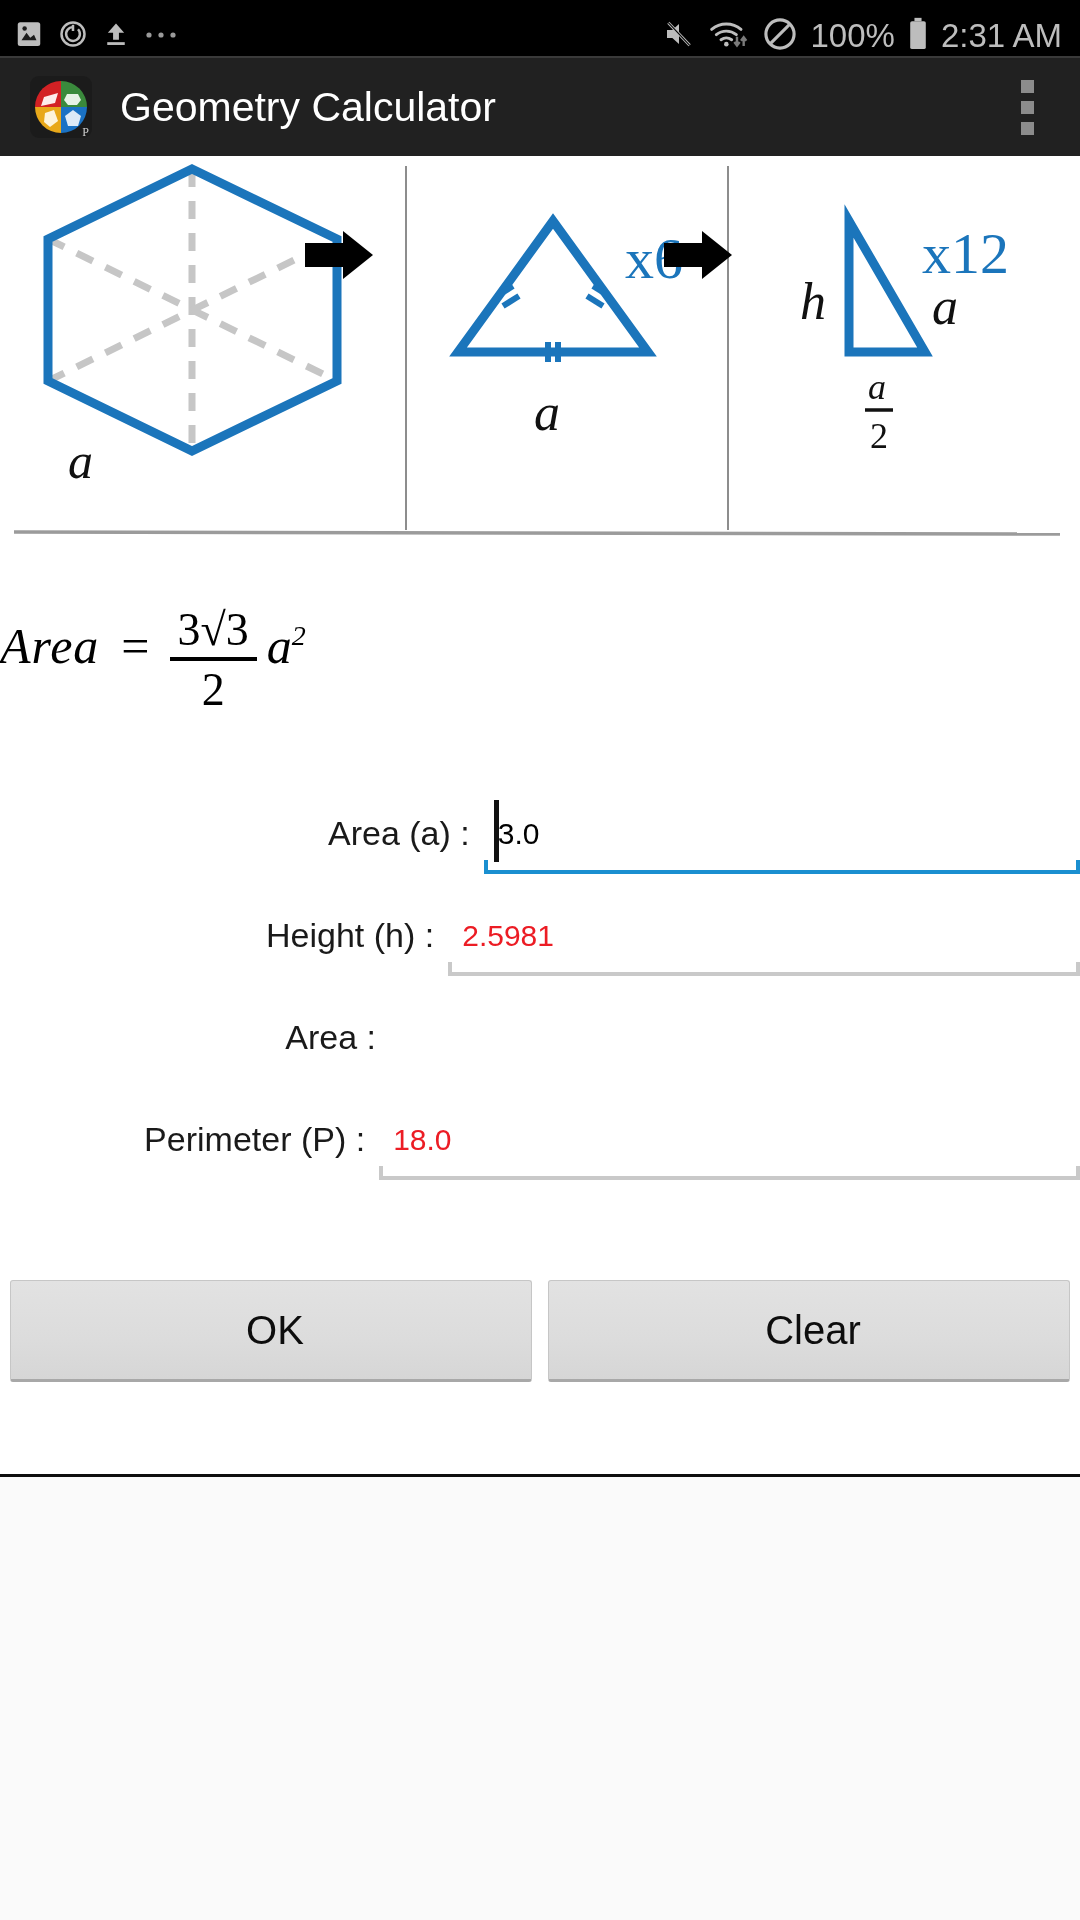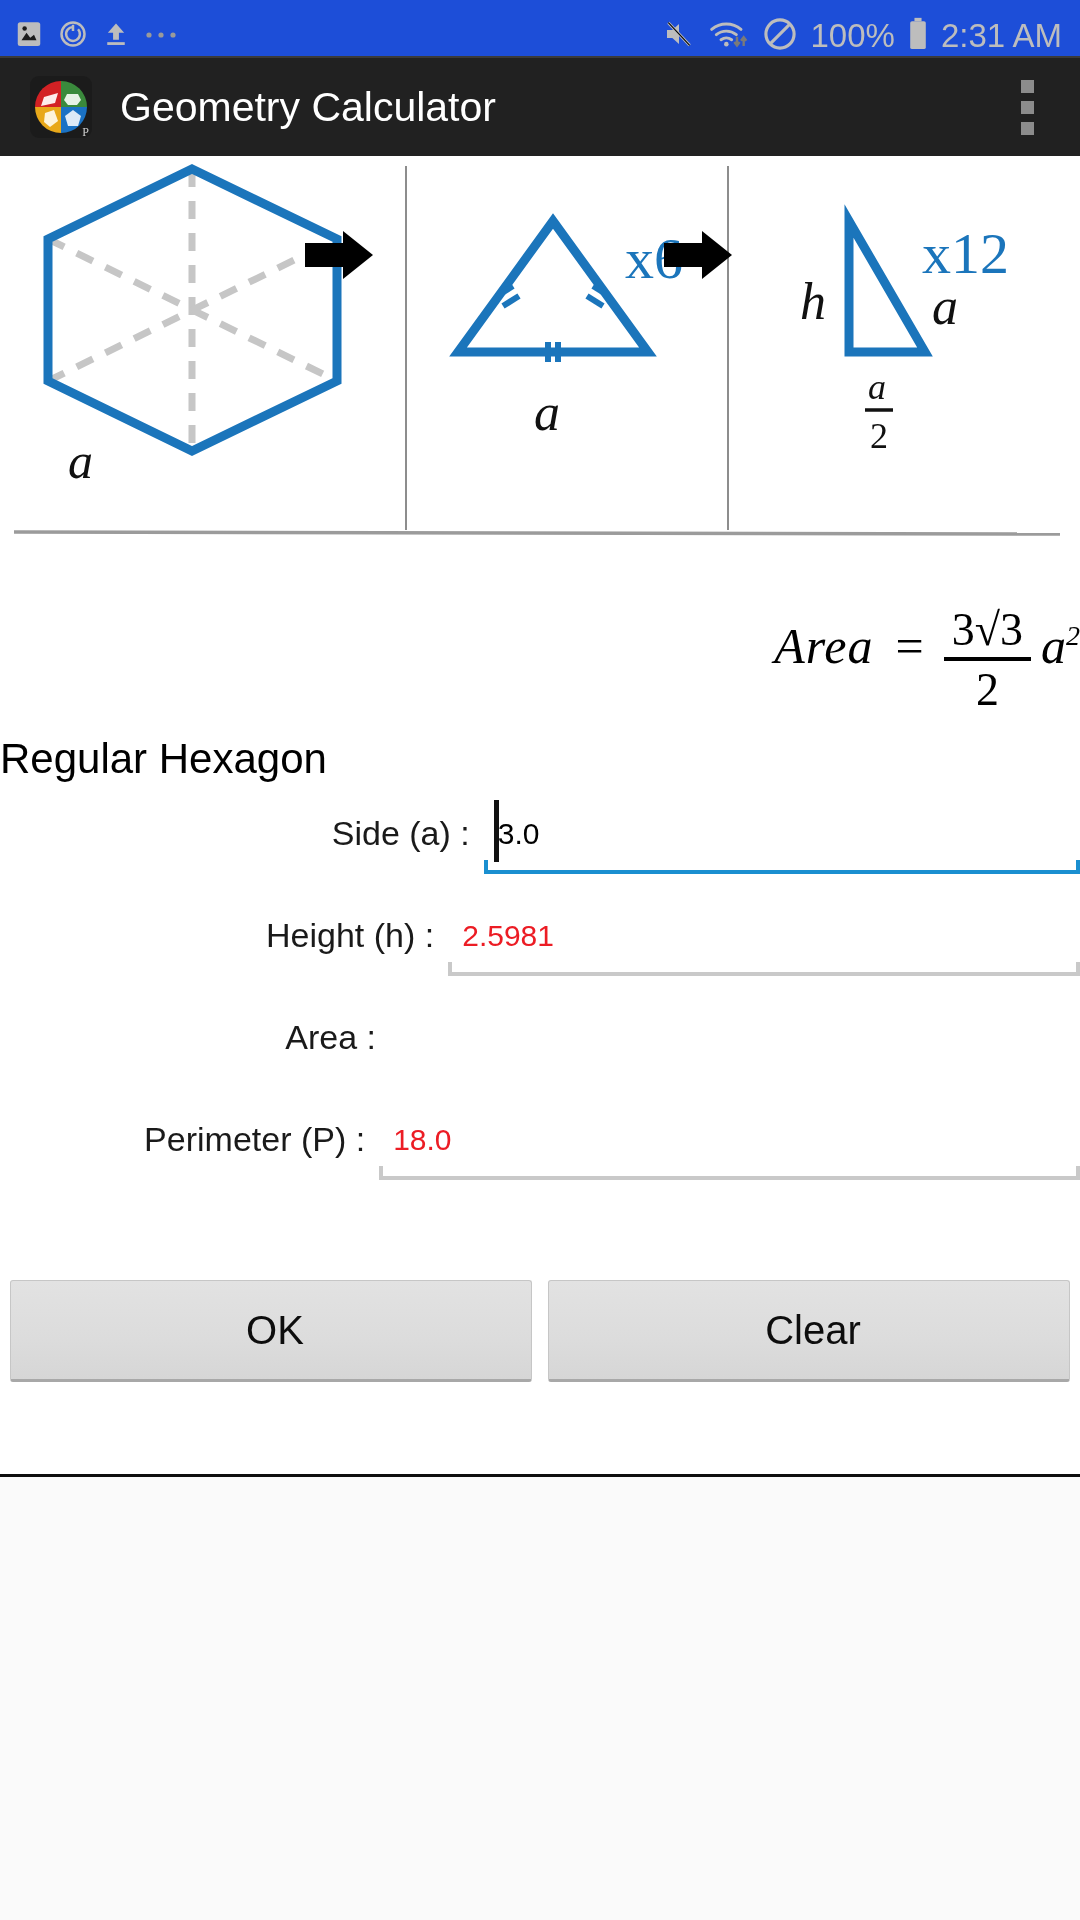--- a/index.html
+++ b/index.html
@@ -12,21 +12,21 @@
   #screen {
     position: relative;
     width: 1080px; height: 1920px;
     background: #ffffff;
   }
 
   
   #status-bar {
     position: absolute; left: 0; top: 0;
     width: 1080px; height: 72px;
-    background: #1d4ed8;
+    background: #000000;
     display: flex; align-items: center;
     box-sizing: border-box;
     padding: 0 18px 0 14px;
   }
   .sb-left { display: flex; align-items: center; gap: 14px; }
   .sb-right { display: flex; align-items: center; gap: 13px; margin-left: auto; }
   .sb-icon { display: block; }
   .sb-text {
     color: #bdbdbd; font-size: 33px; letter-spacing: 0px;
     font-family: "Liberation Sans", sans-serif;
@@ -86,21 +86,21 @@
     position: absolute; left: 0; top: 156px;
     width: 1080px; height: 414px;
     background: #ffffff;
   }
   #diagram svg { display: block; }
 
   
   #formula-row {
     position: absolute; left: 0; top: 586px;
     width: 1080px; height: 120px;
-    display: flex; align-items: center; justify-content: flex-end;
+    display: flex; align-items: center; justify-content: flex-start;
   }
   .formula {
     display: flex; align-items: center;
     font-family: "Liberation Serif", serif;
     font-style: italic;
     color: #000;
   }
   .formula .word { font-size: 50px; letter-spacing: 1px; }
   .formula .eq { font-size: 50px; margin: 0 20px 0 22px; font-style: normal; }
   .frac {
@@ -373,26 +373,25 @@
       <span class="eq">=</span>
       <span class="frac">
         <span class="num">3√3</span>
         <span class="bar"></span>
         <span class="den">2</span>
       </span>
       <span class="a-sq"><span>a</span><sup>2</sup></span>
     </div>
   </div>
 
-  <div id="shape-name">Regular Hexagon</div>
 
   <div id="form">
 
     <div class="field-row r1">
-      <div class="field-label">Side (a) :</div>
+      <div class="field-label">Area (a) :</div>
       <div class="field-box focused">
         <span class="caret"></span>
         <div class="val">3.0</div>
         <span class="underline"></span>
       </div>
     </div>
 
     <div class="field-row r2">
       <div class="field-label">Height (h) :</div>
       <div class="field-box result">

